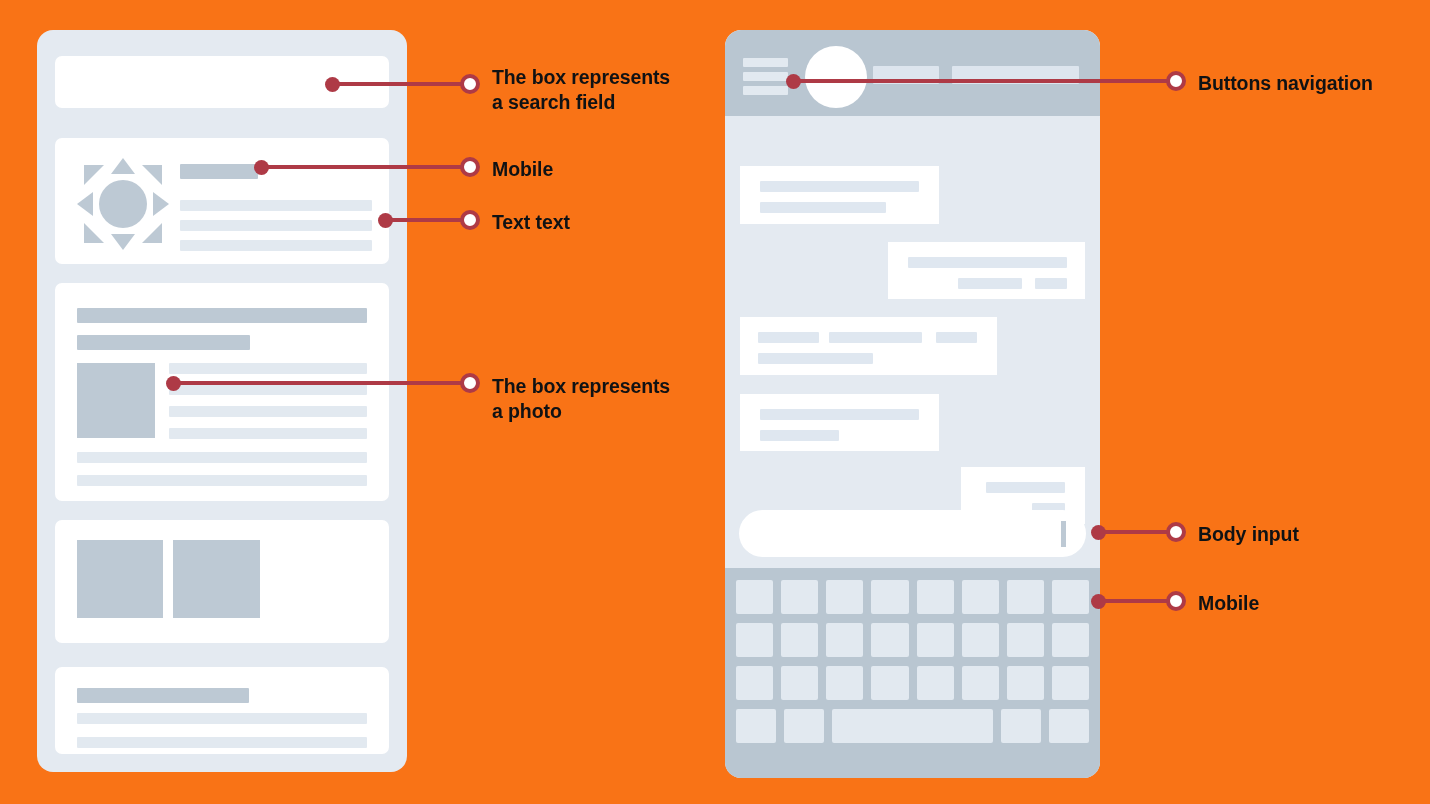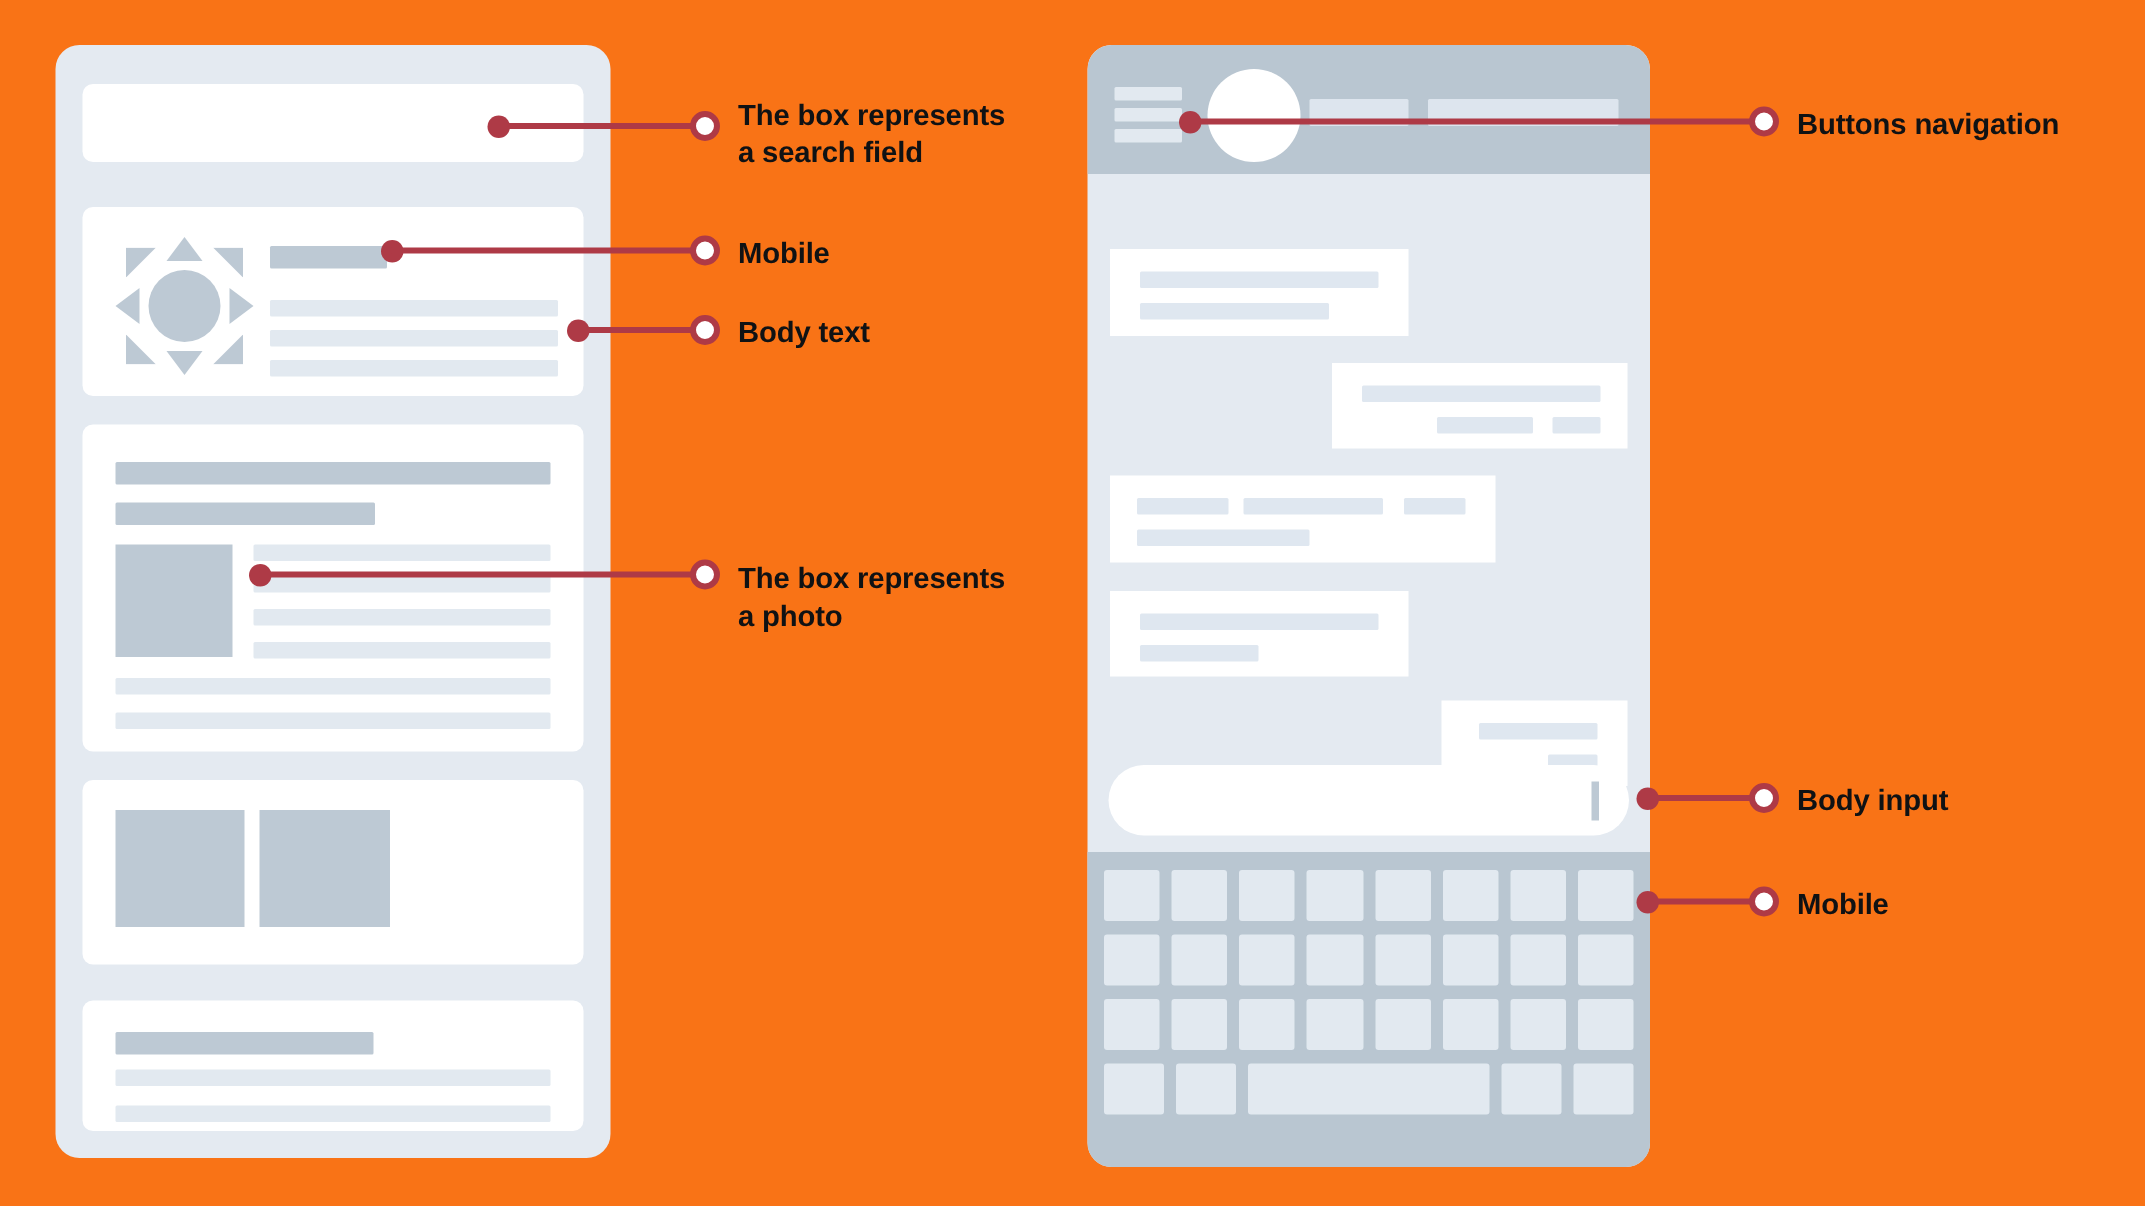--- a/index.html
+++ b/index.html
@@ -313,21 +313,21 @@
 a search field</div>
 
   <div class="anno-dot" style="left:254px; top:160px;"></div>
   <div class="anno-line" style="left:261px; top:165px; width:205px;"></div>
   <div class="anno-ring" style="left:460px; top:157px;"></div>
   <div class="anno-label" style="left:492px; top:157px;">Mobile</div>
 
   <div class="anno-dot" style="left:378px; top:213px;"></div>
   <div class="anno-line" style="left:385px; top:218px; width:81px;"></div>
   <div class="anno-ring" style="left:460px; top:210px;"></div>
-  <div class="anno-label" style="left:492px; top:210px;">Body text</div>
+  <div class="anno-label" style="left:492px; top:210px;">Text text</div>
 
   <div class="anno-dot" style="left:166px; top:376px;"></div>
   <div class="anno-line" style="left:173px; top:381px; width:293px;"></div>
   <div class="anno-ring" style="left:460px; top:373px;"></div>
   <div class="anno-label" style="left:492px; top:374px;">The box represents
 a photo</div>
 
   <div class="anno-dot" style="left:786px; top:74px;"></div>
   <div class="anno-line" style="left:793px; top:79px; width:379px;"></div>
   <div class="anno-ring" style="left:1166px; top:71px;"></div>

